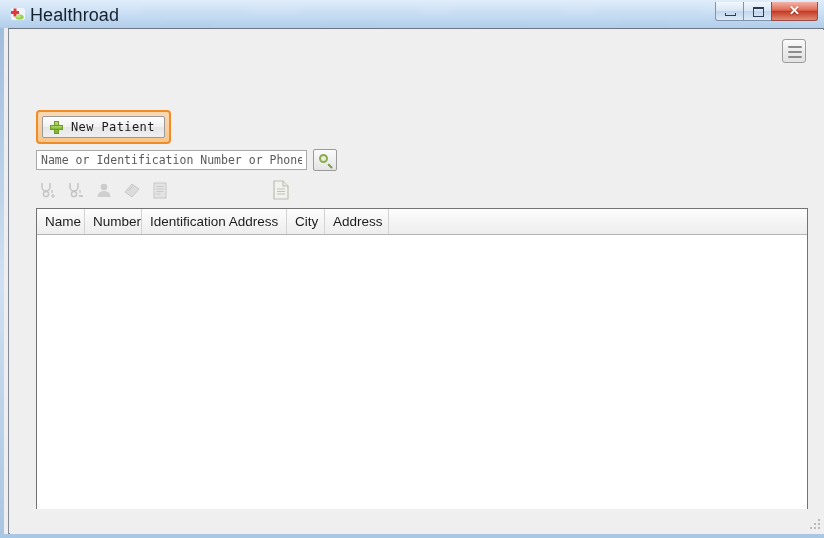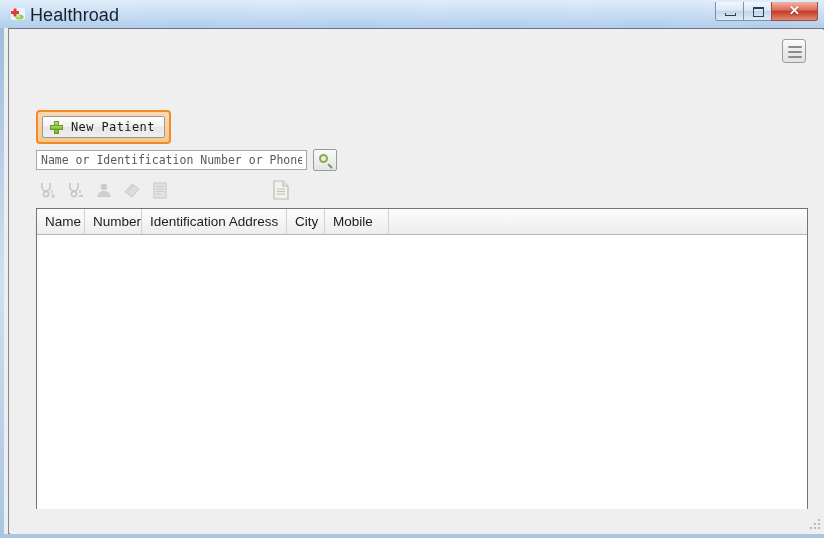--- a/index.html
+++ b/index.html
@@ -448,21 +448,21 @@
             <path d="M5 9 h8 M5 11.5 h8 M5 14 h8" stroke="#93a082" stroke-width="1"></path>
           </svg>
         </span>
 
         <div class="table-frame">
           <div class="table-head">
             <div class="th" style="width:48px">Name</div>
             <div class="th" style="width:57px">Number</div>
             <div class="th" style="width:145px">Identification Address</div>
             <div class="th" style="width:38px">City</div>
-            <div class="th" style="width:64px">Mobile</div>
+            <div class="th" style="width:64px">Address</div>
             <div class="th filler"></div>
           </div>
           <div class="table-body"></div>
         </div>
 
         <div class="status-bar">
           <span></span>
           <span class="resize-grip">
             <i style="left:8px; top:8px;"></i>
             <i style="left:4px; top:8px;"></i>

